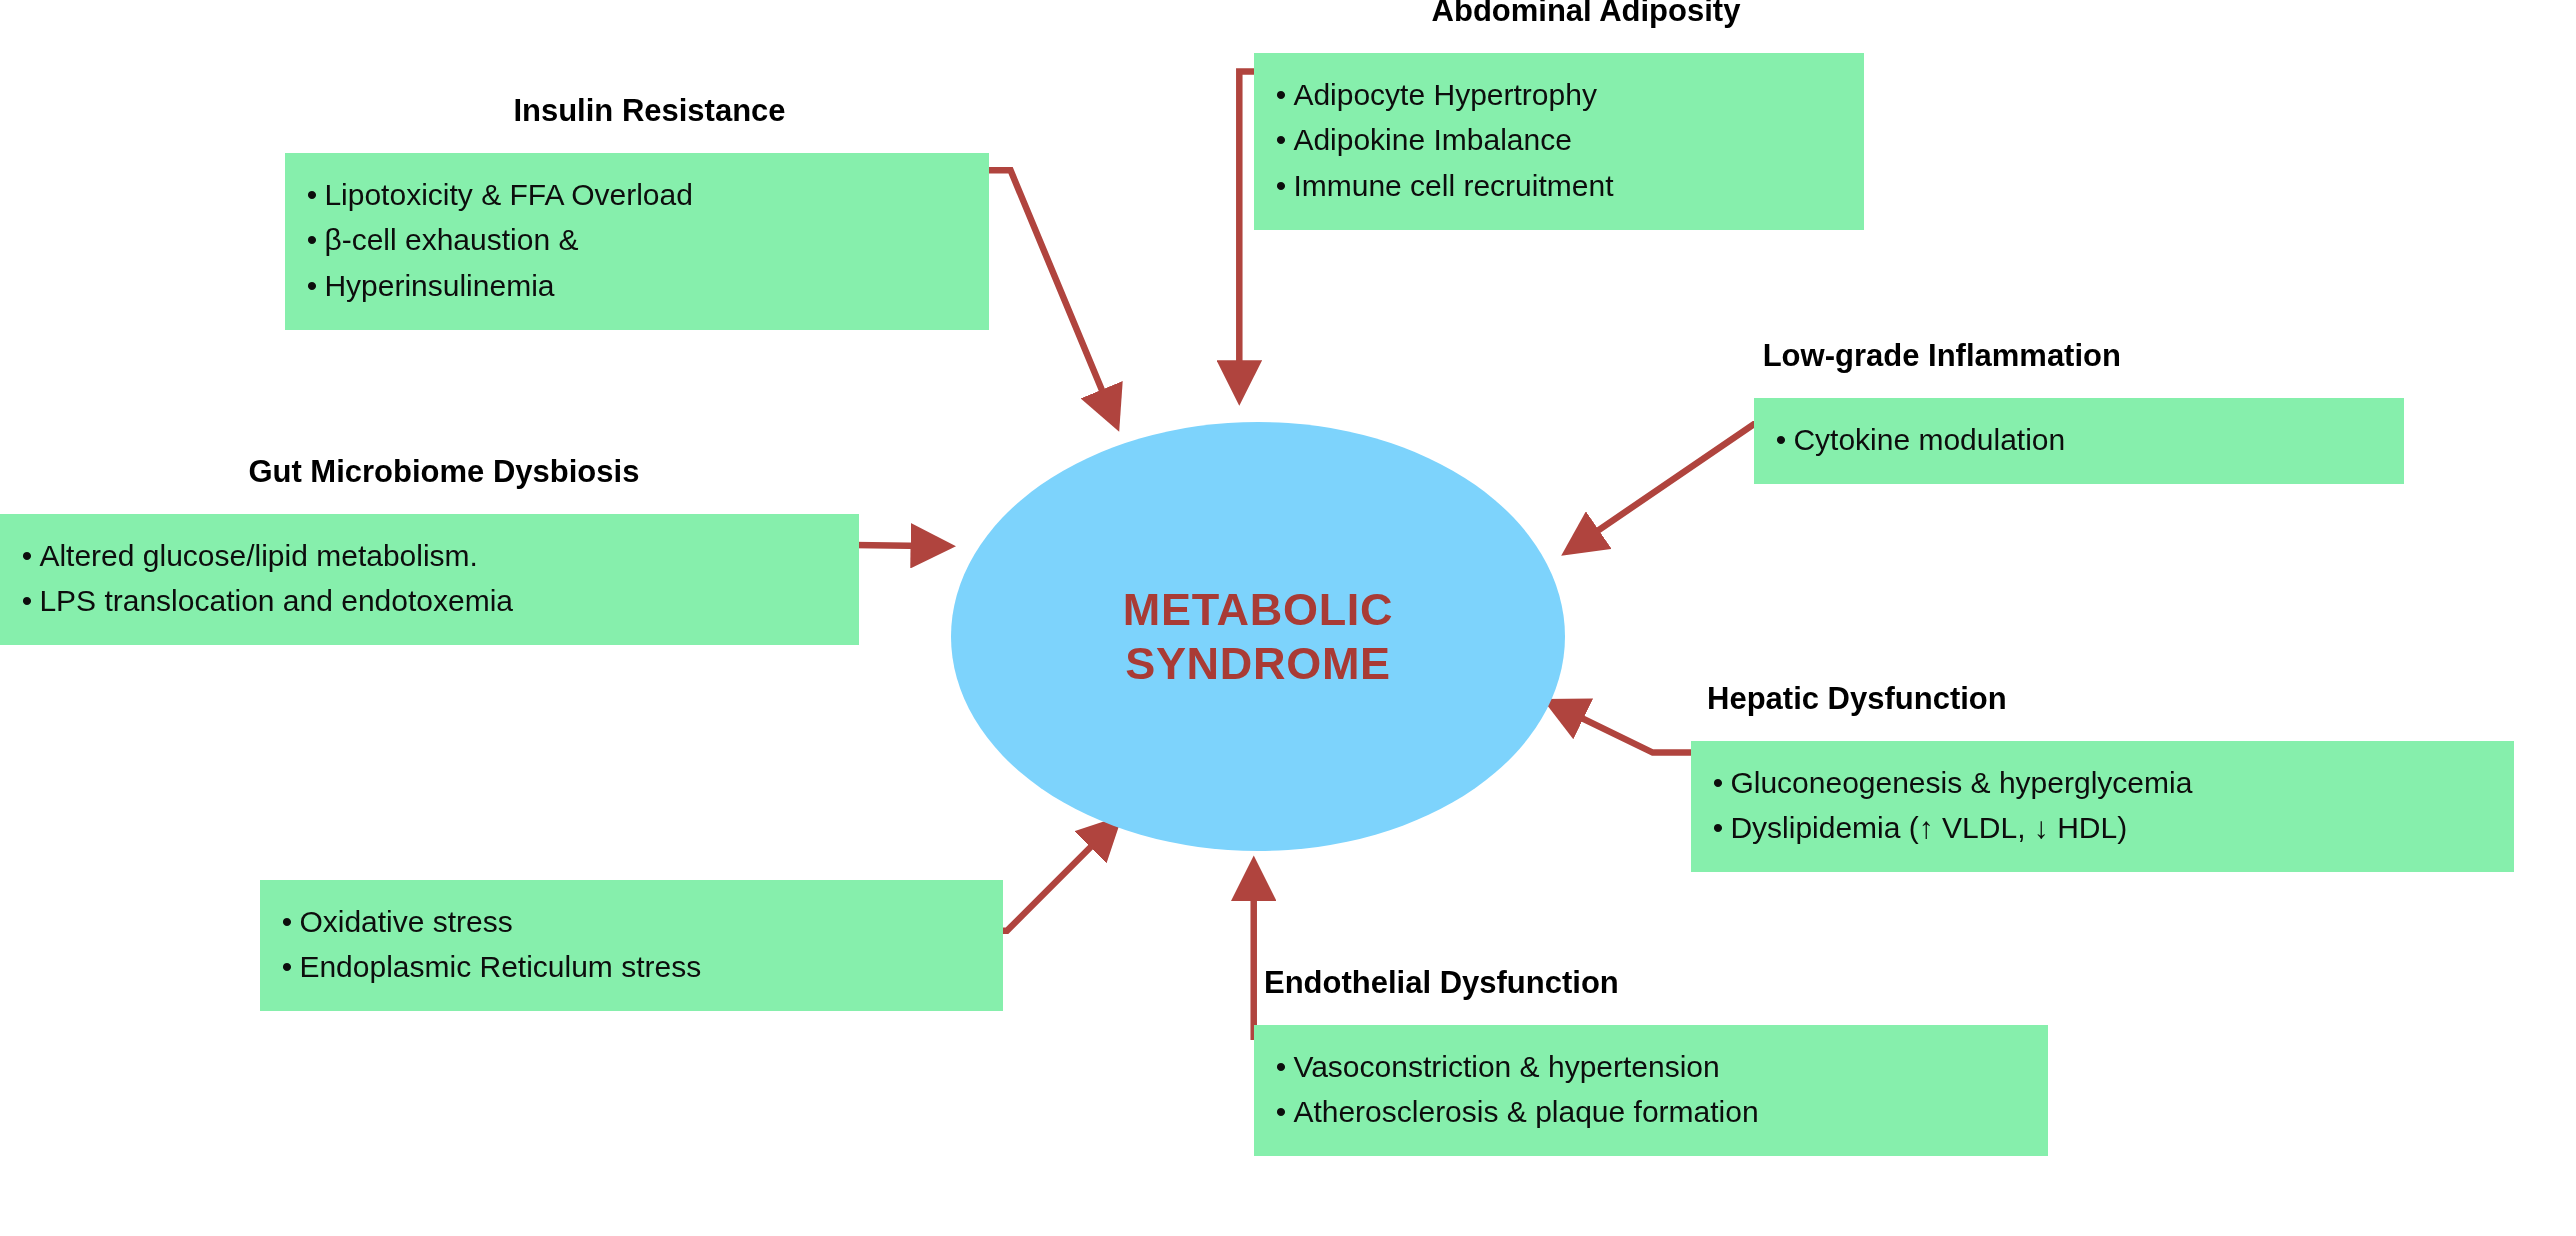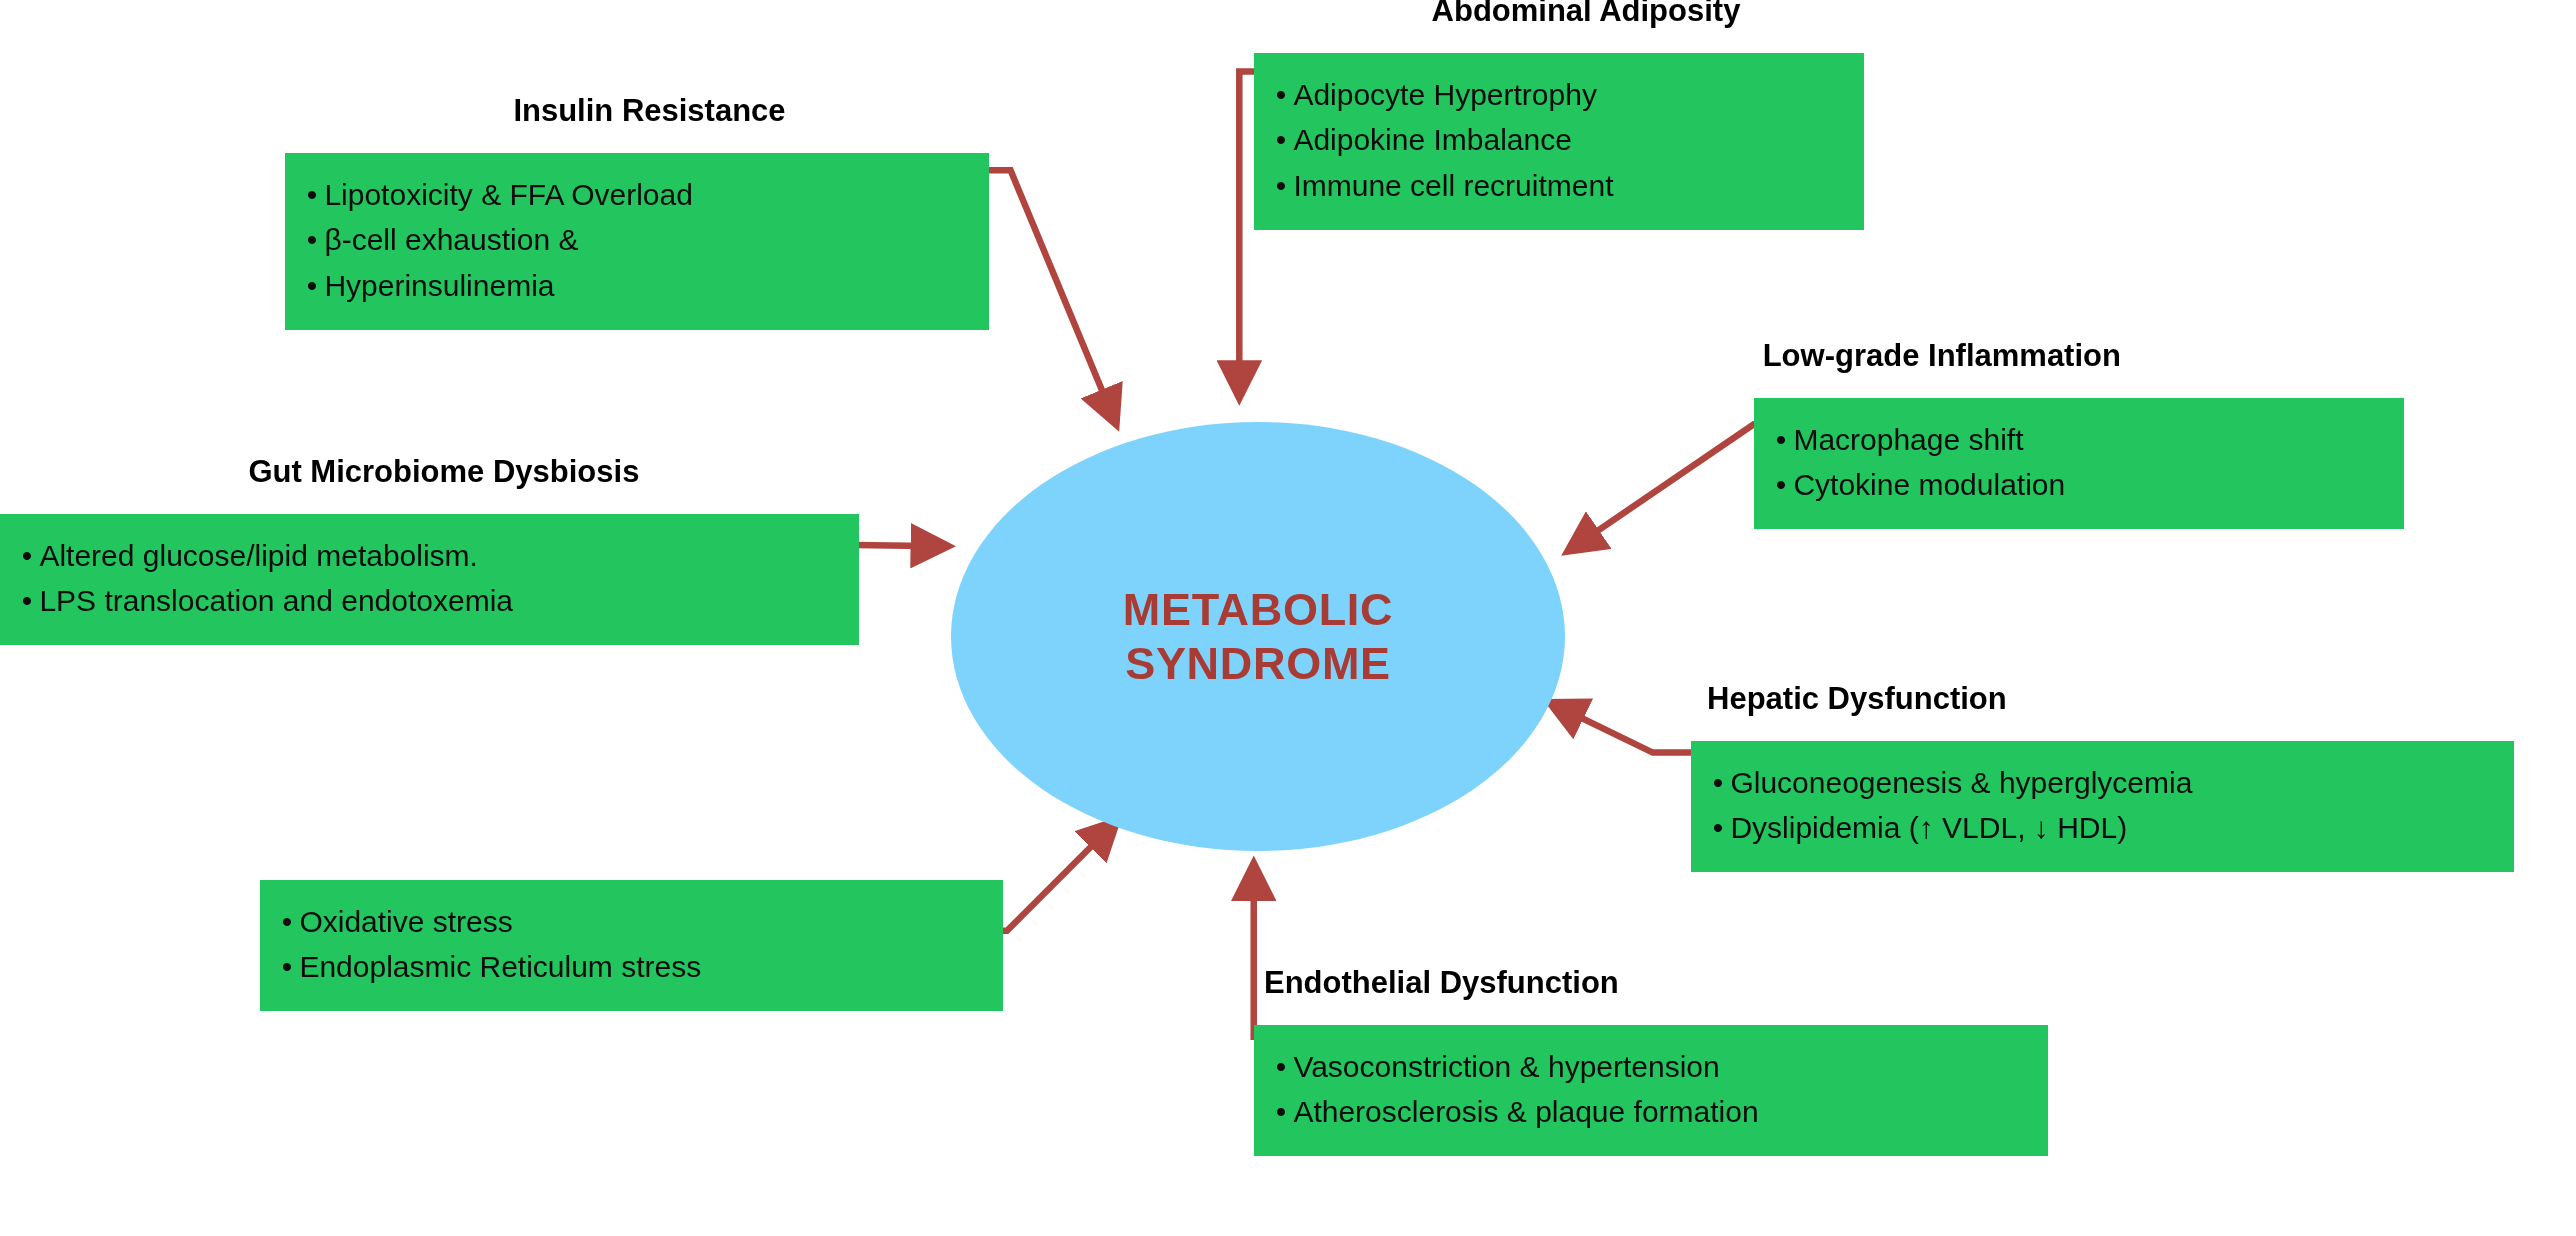--- a/index.html
+++ b/index.html
@@ -61,21 +61,21 @@
     font-weight: bold;
     font-size: 31px;
     color: #000000;
     white-space: nowrap;
     line-height: 1.1;
   }
   .title-left    { text-align: left; }
   .title-center  { text-align: center; }
 
   .node-box {
-    background: #22c55e;
+    background: #86efac;
     box-sizing: border-box;
     padding: 19px 21.7px 21.7px 21.7px;
   }
   .node-box ul {
     margin: 0;
     padding: 0;
     list-style: none;
   }
   .node-box li {
     font-size: 30px;
@@ -142,21 +142,20 @@
         <li><span class="bullet-dot">•</span><span>Immune cell recruitment</span></li>
       </ul>
     </div>
   </div>
 
   <div class="node" style="left:1754px; top:339px; width:794px;">
     <div class="node-title title-left" style="padding-left:8.7px;">Low-grade Inflammation</div>
     <div class="rule-gap"></div>
     <div class="node-box" style="width:650px;">
       <ul>
-        <li><span class="bullet-dot">•</span><span>Macrophage shift</span></li>
         <li><span class="bullet-dot">•</span><span>Cytokine modulation</span></li>
       </ul>
     </div>
   </div>
 
   <div class="node" style="left:14.4px; top:455px; width:859px;">
     <div class="node-title title-center">Gut Microbiome Dysbiosis</div>
     <div class="rule-gap"></div>
     <div class="node-box" style="width:859px; margin-left:-14.4px;">
       <ul>

